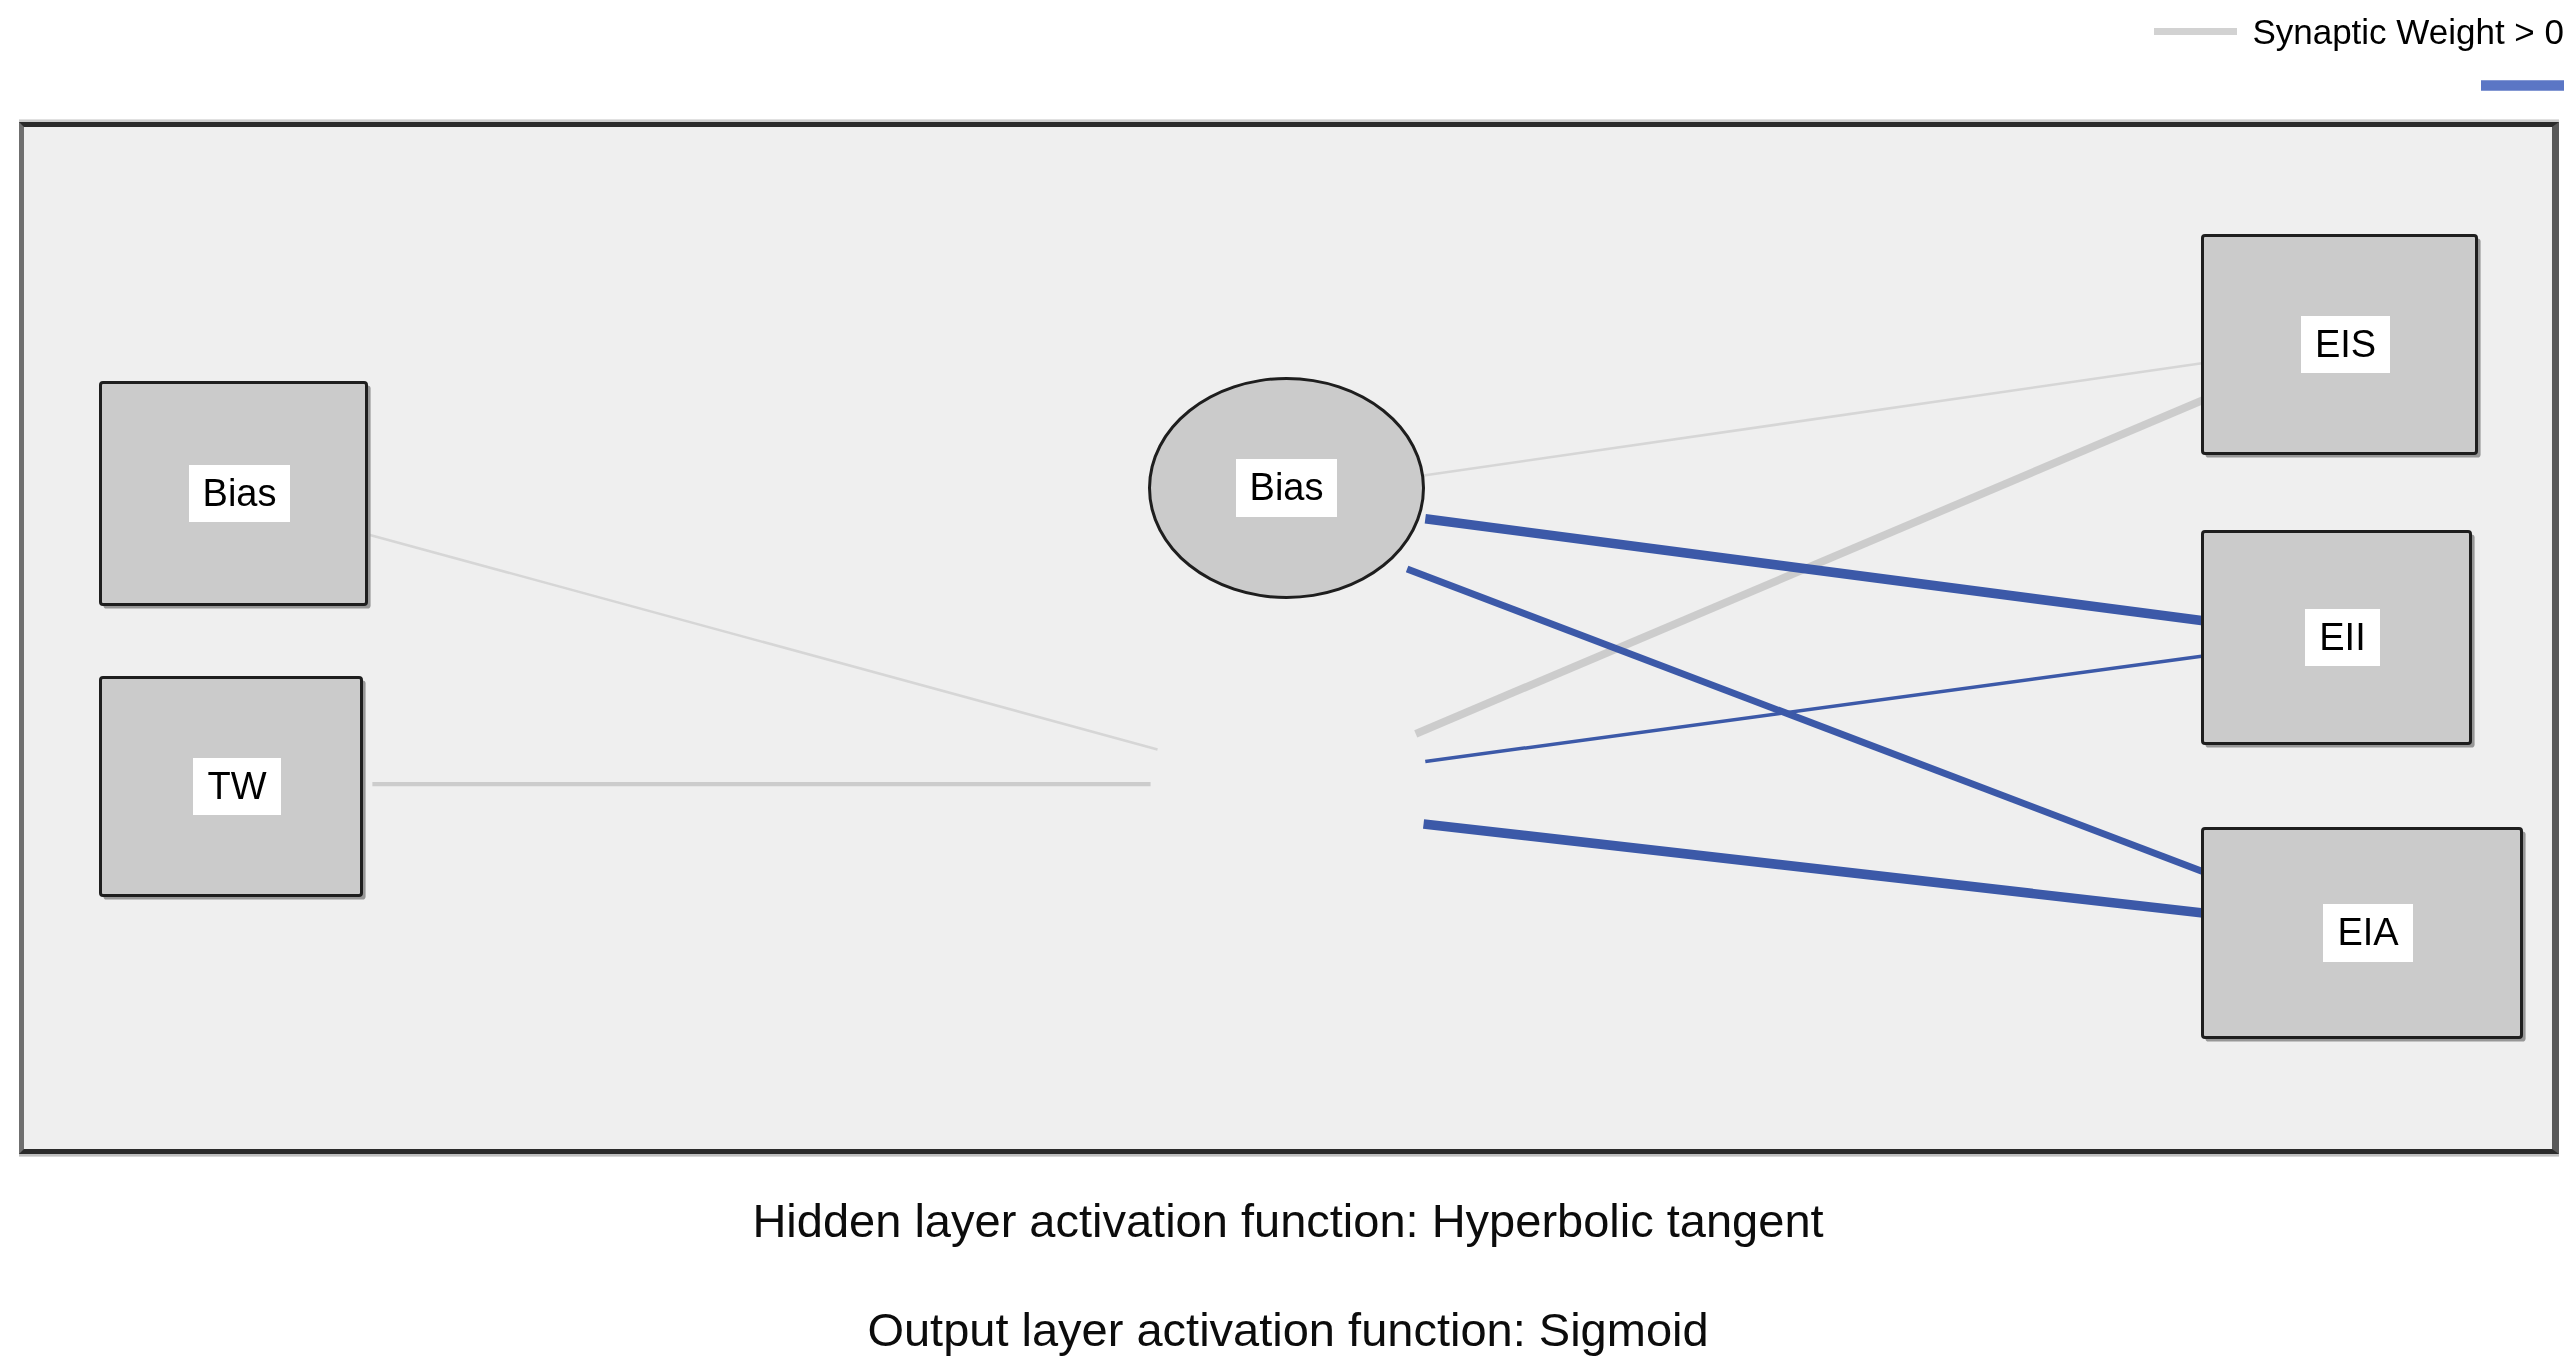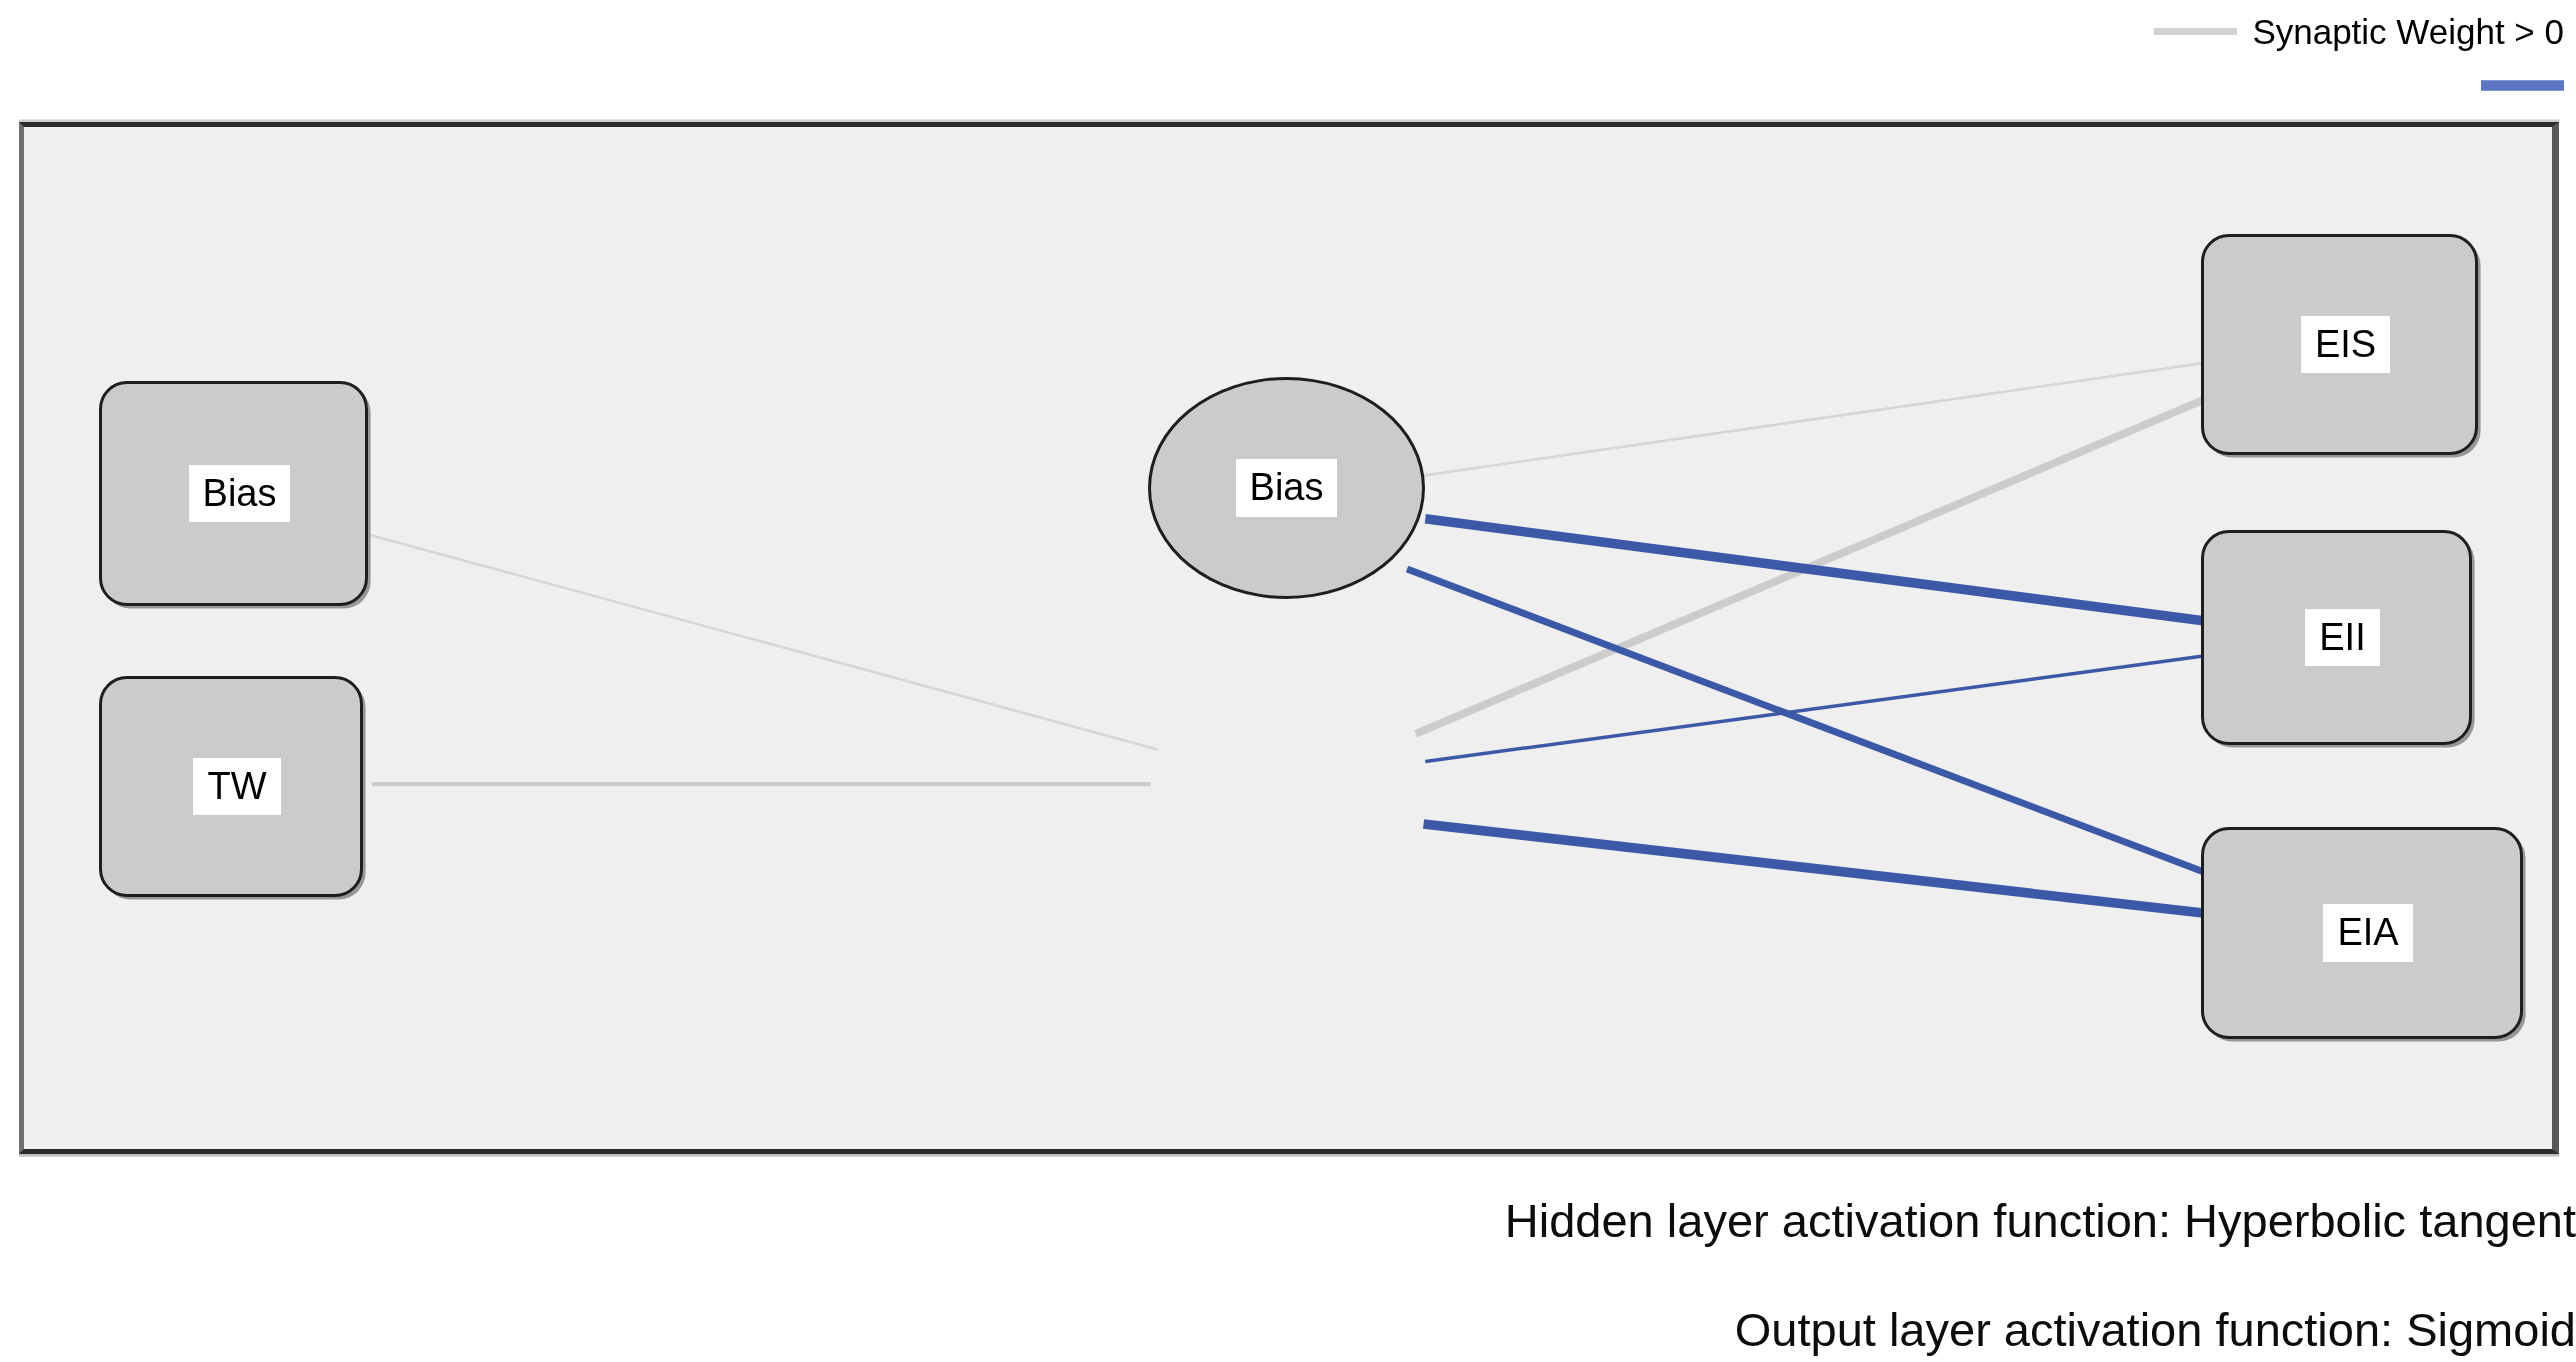--- a/index.html
+++ b/index.html
@@ -63,40 +63,40 @@
   .node {
     position: absolute;
     box-sizing: border-box;
     background: #cbcbcb;
     border: 3.5px solid #1e1e1e;
     display: flex;
     align-items: center;
     justify-content: center;
   }
   .node.rect {
-    border-radius: 28px;
+    border-radius: 4px;
     box-shadow: 3.5px 3.5px 0 -0.9px #979797;
     padding-left: 12px;
   }
   .node.ellipse { border-radius: 50%; }
   .node-label {
     background: #ffffff;
     padding: 7px 14px;
     font-size: 38px;
     line-height: 1.15;
     color: #000;
     white-space: nowrap;
   }
 
   
   .caption {
     position: absolute;
     left: 0;
     width: 100%;
-    text-align: right;
+    text-align: center;
     font-size: 47px;
     color: #0c0c0c;
     white-space: nowrap;
   }
   .caption.hidden-fn { top: 1193px; }
   .caption.output-fn { top: 1302px; }
 </style>
 </head>
 <body>
 

